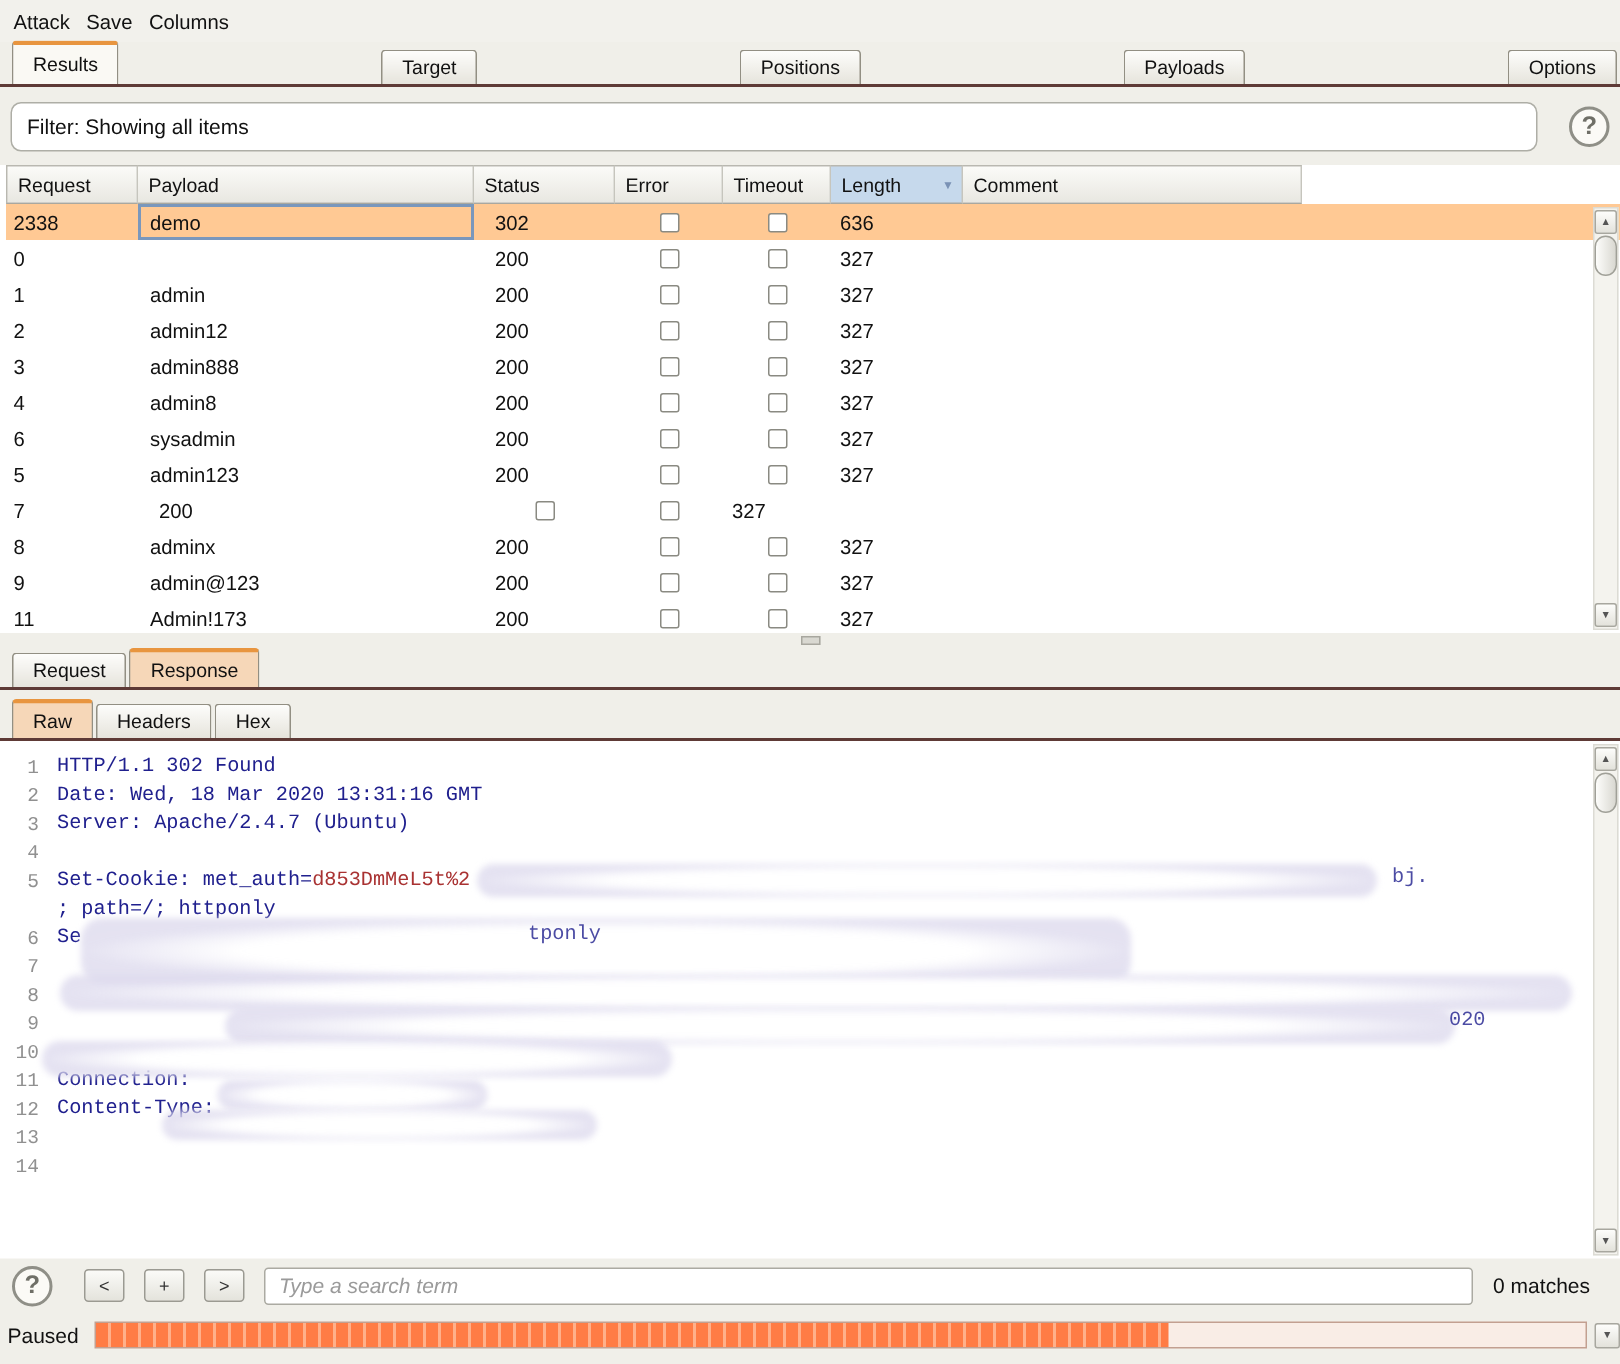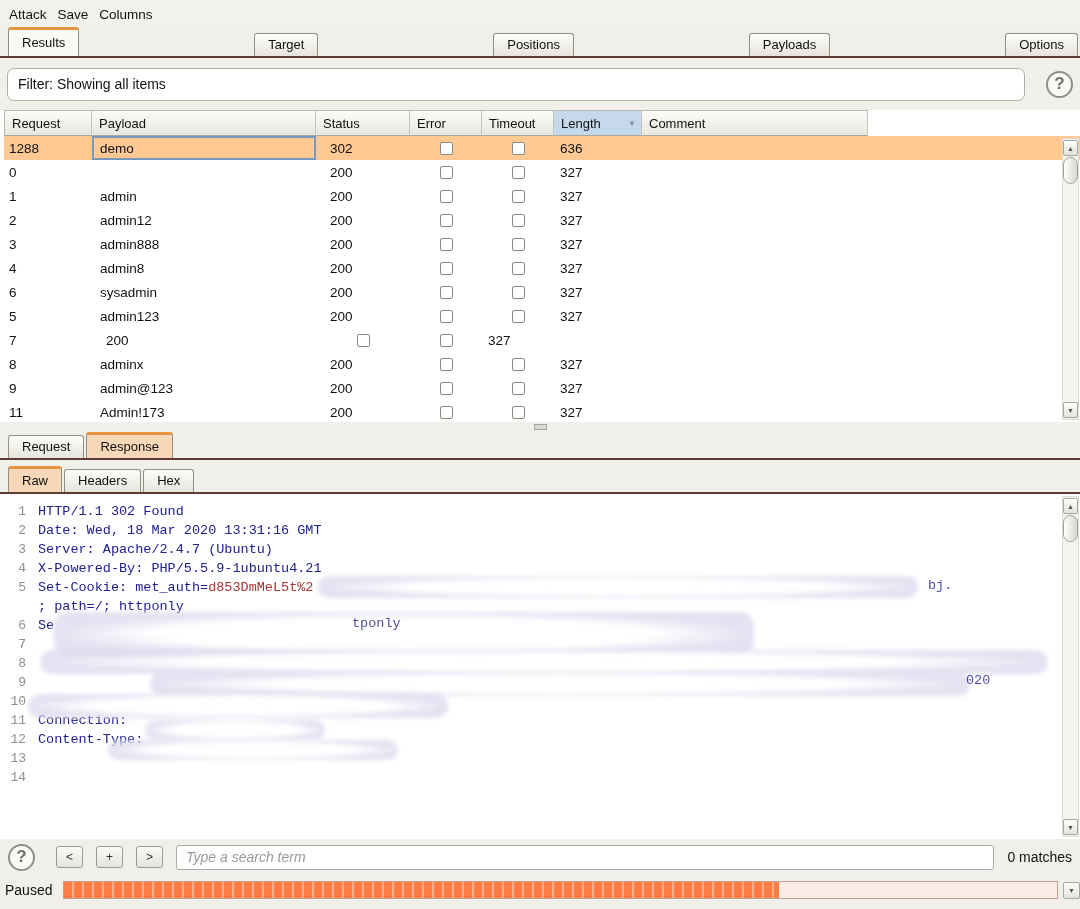--- a/index.html
+++ b/index.html
@@ -116,21 +116,21 @@
   .sb {
     width: 27px; height: 22px; margin-right: 13px; font-size: 12px; color: #333;
     background: linear-gradient(#fbfbf8, #e4e3dc); border: 1px solid #9b9a92; border-radius: 3px;
     font-family: "Liberation Sans", sans-serif; cursor: default;
   }
   .search-input {
     flex: 1; height: 25px; border: 1px solid #abaaa2; border-radius: 3px;
     padding: 0 9px; font-size: 14px; font-family: "Liberation Sans", sans-serif; background: #fff;
   }
   .search-input::placeholder { font-style: italic; color: #9a9a9a; }
-  .matches { font-size: 14px; margin-left: 13px; margin-right: 0; white-space: nowrap; }
+  .matches { font-size: 14px; margin-left: 13px; margin-right: 12px; white-space: nowrap; }
 
   
   .status-row { height: 30px; display: flex; align-items: center; padding-left: 5px; }
   .paused { font-size: 14px; width: 58px; flex-shrink: 0; }
   .progress { width: 996px; height: 18px; border: 1px solid #c2a091; background: #f9ede6; position: relative; overflow: hidden; }
   .prog-fill {
     height: 100%; width: 0;
     background: repeating-linear-gradient(90deg, var(--progress-fill, #ff7c45) 0px, var(--progress-fill, #ff7c45) 8px, #ffb08a 8px, #ffb08a 10px);
   }
   .corner-btn {
@@ -185,21 +185,21 @@
         <div class="th sorted">
           <span class="th-label">Length</span>
           <span class="sort-icon">▼</span>
         </div>
         <div class="th">
           <span class="th-label">Comment</span>
         </div>
       </div>
     <div class="tbody" id="tbody">
         <div class="row selected">
-          <div class="cell c-request">1288</div>
+          <div class="cell c-request">2338</div>
           <div class="cell c-payload focus">demo</div>
           <div class="cell c-status">302</div>
           <div class="cell c-check">
             <div class="cb"></div>
           </div>
           <div class="cell c-check">
             <div class="cb"></div>
           </div>
           <div class="cell c-length">636</div>
           <div class="cell c-comment"></div>
@@ -380,21 +380,20 @@
         <div class="resp-line">
           <span class="ln">2</span>
           <span class="code"><span class="seg blue">Date: Wed, 18 Mar 2020 13:31:16 GMT</span></span>
         </div>
         <div class="resp-line">
           <span class="ln">3</span>
           <span class="code"><span class="seg blue">Server: Apache/2.4.7 (Ubuntu)</span></span>
         </div>
         <div class="resp-line">
           <span class="ln">4</span>
-          <span class="code"><span class="seg blue">X-Powered-By: PHP/5.5.9-1ubuntu4.21</span></span>
         </div>
         <div class="resp-line">
           <span class="ln">5</span>
           <span class="code"><span class="seg blue">Set-Cookie: met_auth=</span><span class="seg red">d853DmMeL5t%2</span></span>
         </div>
         <div class="resp-line">
           <span class="ln"></span>
           <span class="code"><span class="seg blue">; path=/; httponly</span></span>
         </div>
         <div class="resp-line">

